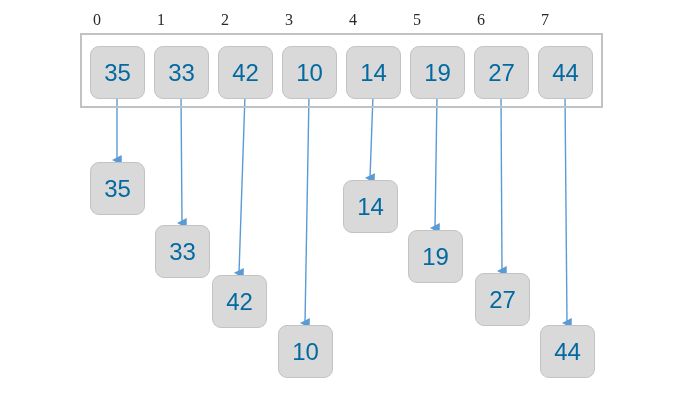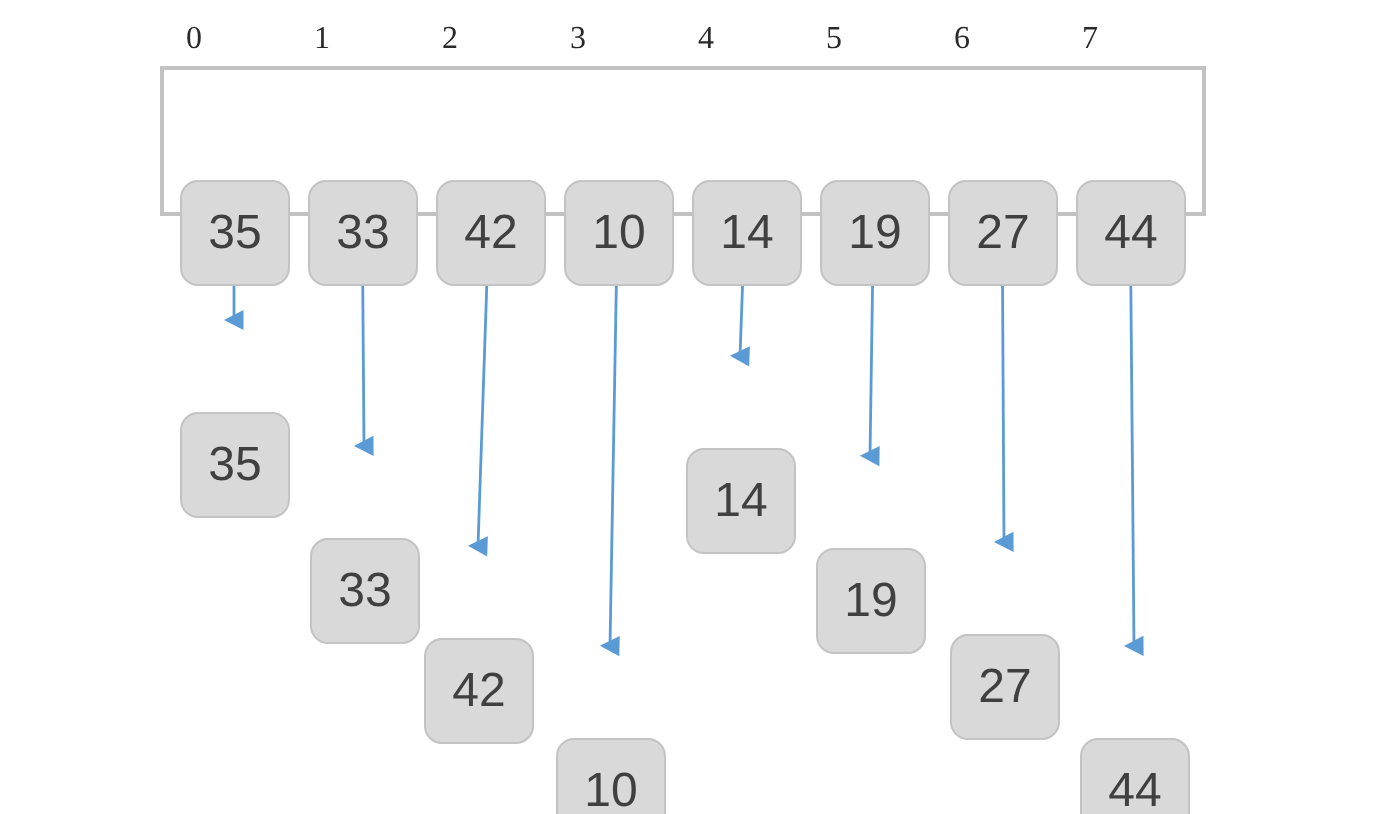--- a/index.html
+++ b/index.html
@@ -41,23 +41,22 @@
     height: 53px;
     border-radius: 9px;
     background: #D9D9D9;
     border: 1px solid #C3C3C3;
     box-sizing: border-box;
     display: flex;
     align-items: center;
     justify-content: center;
     font-family: "Liberation Sans", sans-serif;
     font-size: 24px;
-    color: #404040;
+    color: #0369a1;
     line-height: 1;
-    margin-top: 44px;
   }
   .idx-label {
     position: absolute;
     width: 40px;
     text-align: center;
     font-family: "Liberation Serif", serif;
     font-size: 16px;
     color: #2a2a2a;
     top: 11px;
   }

